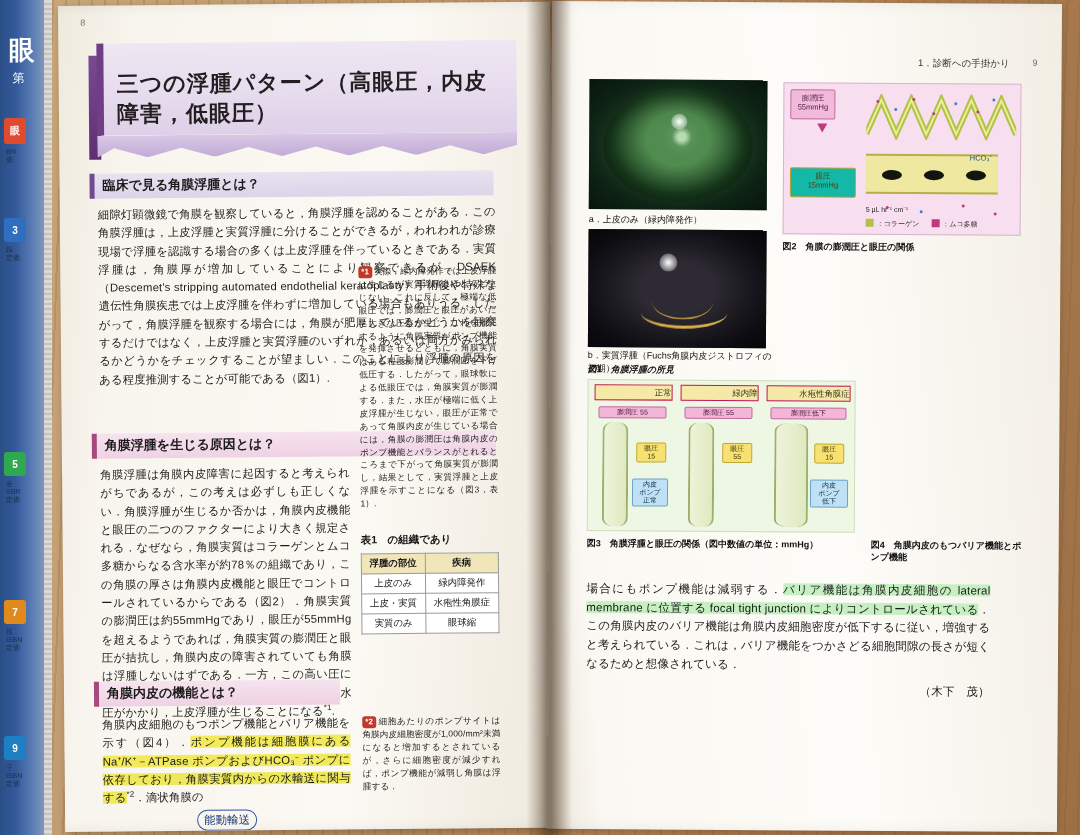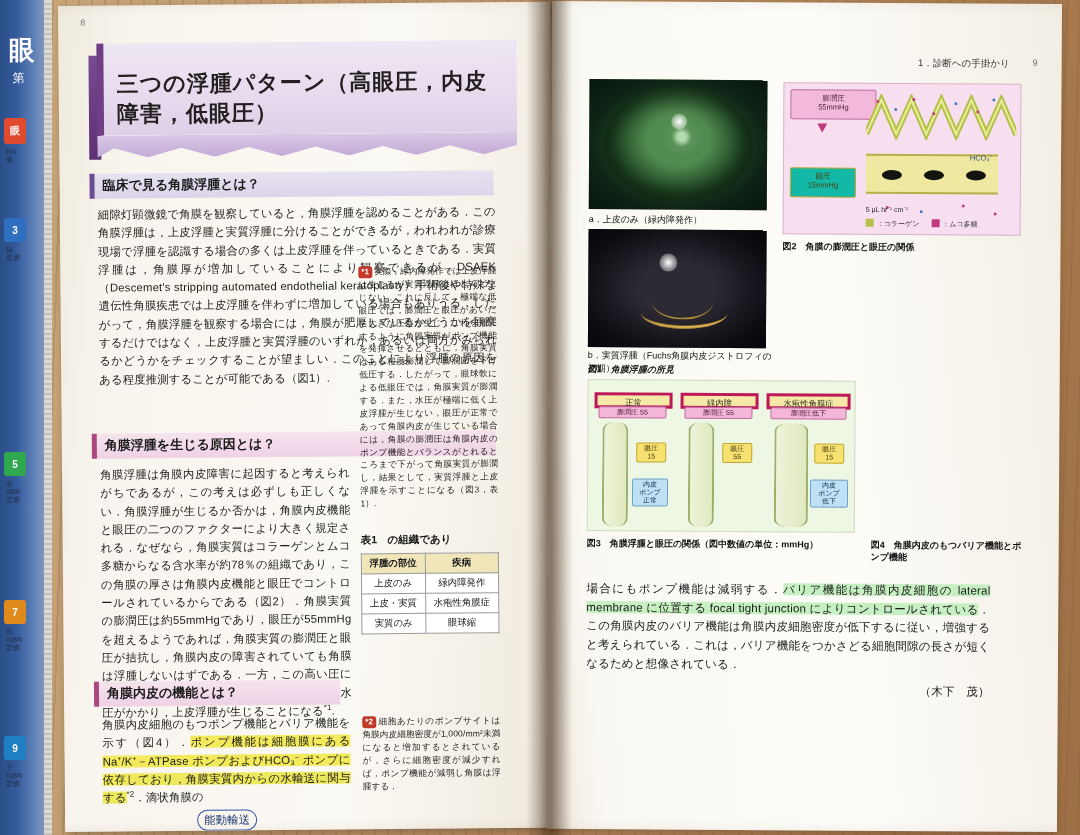--- a/index.html
+++ b/index.html
@@ -170,21 +170,21 @@
     border-bottom:2px solid #caa13f; border-radius:0 0 60% 60%; opacity:.8;
   }
   .photo2 .sheen {
     position:absolute; left:40%; top:20%; width:18px; height:18px; border-radius:50%;
     background:radial-gradient(circle,#fff,rgba(255,255,255,0));
   }
 
   
   .fig2 { background:#f7dff0; border:1px solid #d8b3cc; }
   .fig2 .pinkbox {
-    position:absolute; left:6px; top:6px; width:86px; height:30px;
+    position:absolute; left:6px; top:6px; width:45px; height:30px;
     background:#f2b9da; border:1px solid #c06aa0; border-radius:2px;
     font-size:7.5px; color:#4a1c3a; text-align:center; line-height:1.25; padding-top:3px;
   }
   .fig2 .yellowbox {
     position:absolute; left:6px; bottom:36px; width:66px; height:30px;
     background:#14b8a6; border:1px solid #c2a42c; border-radius:2px;
     font-size:7.5px; color:#4a3f10; text-align:center; line-height:1.25; padding-top:3px;
   }
   .fig2 .cells { position:absolute; left:82px; top:10px; right:22px; height:120px; }
   .fig2 .layer {
@@ -200,22 +200,22 @@
   .fig2 .legend { position:absolute; left:82px; bottom:6px; font-size:7px; color:#333; }
   .fig2 .sq { display:inline-block; width:8px; height:8px; margin-right:3px; vertical-align:-1px; }
   .arrow-down {
     position:absolute; width:0; height:0; border-left:5px solid transparent;
     border-right:5px solid transparent; border-top:9px solid #c0397f;
   }
 
   
   .fig3 { background:#eef6e4; border:1px solid #cfdcbe; }
   .fig3 .colhdr {
-    position:absolute; top:4px; height:16px; background:#f6e9a8; border:3px solid #be185d;
-    font-size:8.4px; text-align:center; line-height:15px; color:#2b2b16;margin-top:8px;
+    position:absolute; top:4px; height:16px; background:#f6e9a8; border:1px solid #be185d;
+    font-size:8.4px; text-align:right; line-height:15px; color:#2b2b16;
   }
   .fig3 .cornea {
     position:absolute; top:42px; width:26px; height:104px;
     background:linear-gradient(90deg,#eef3d9,#dfe9c0);
     border-left:2px solid #9bb06a; border-right:2px solid #9bb06a;
     border-radius:40% / 8%;
   }
   .fig3 .tagp {
     position:absolute; background:#f3b6d8; border:1px solid #c06aa0; border-radius:2px;
     font-size:7px; color:#46152f; text-align:center; padding:1px 2px; line-height:1.15;

